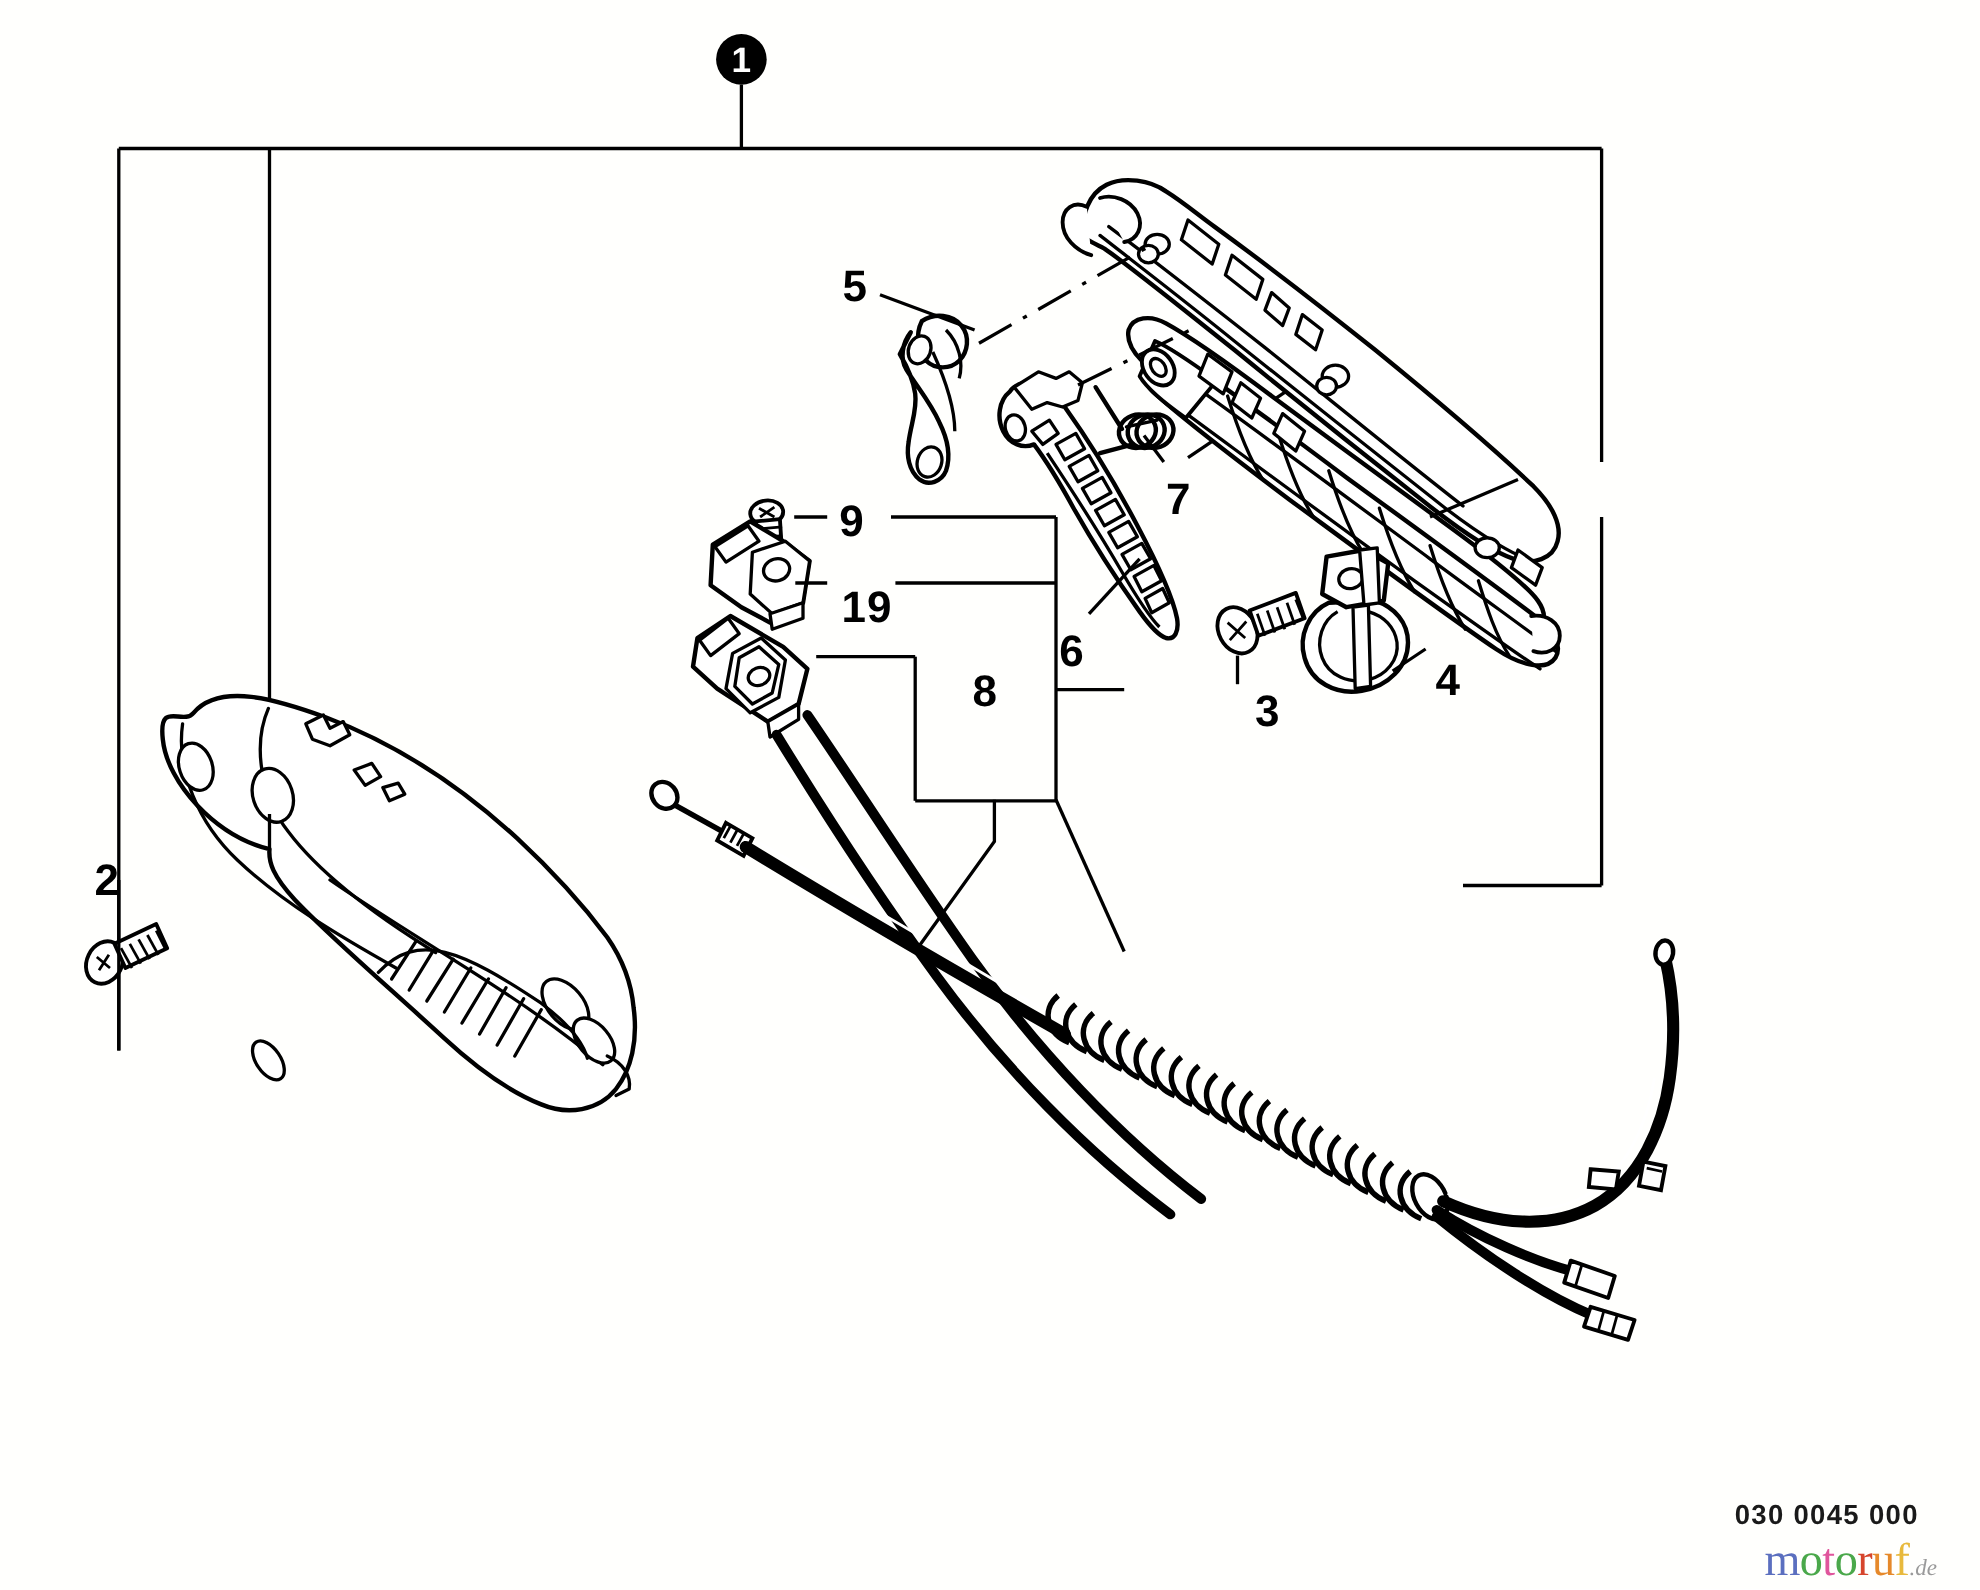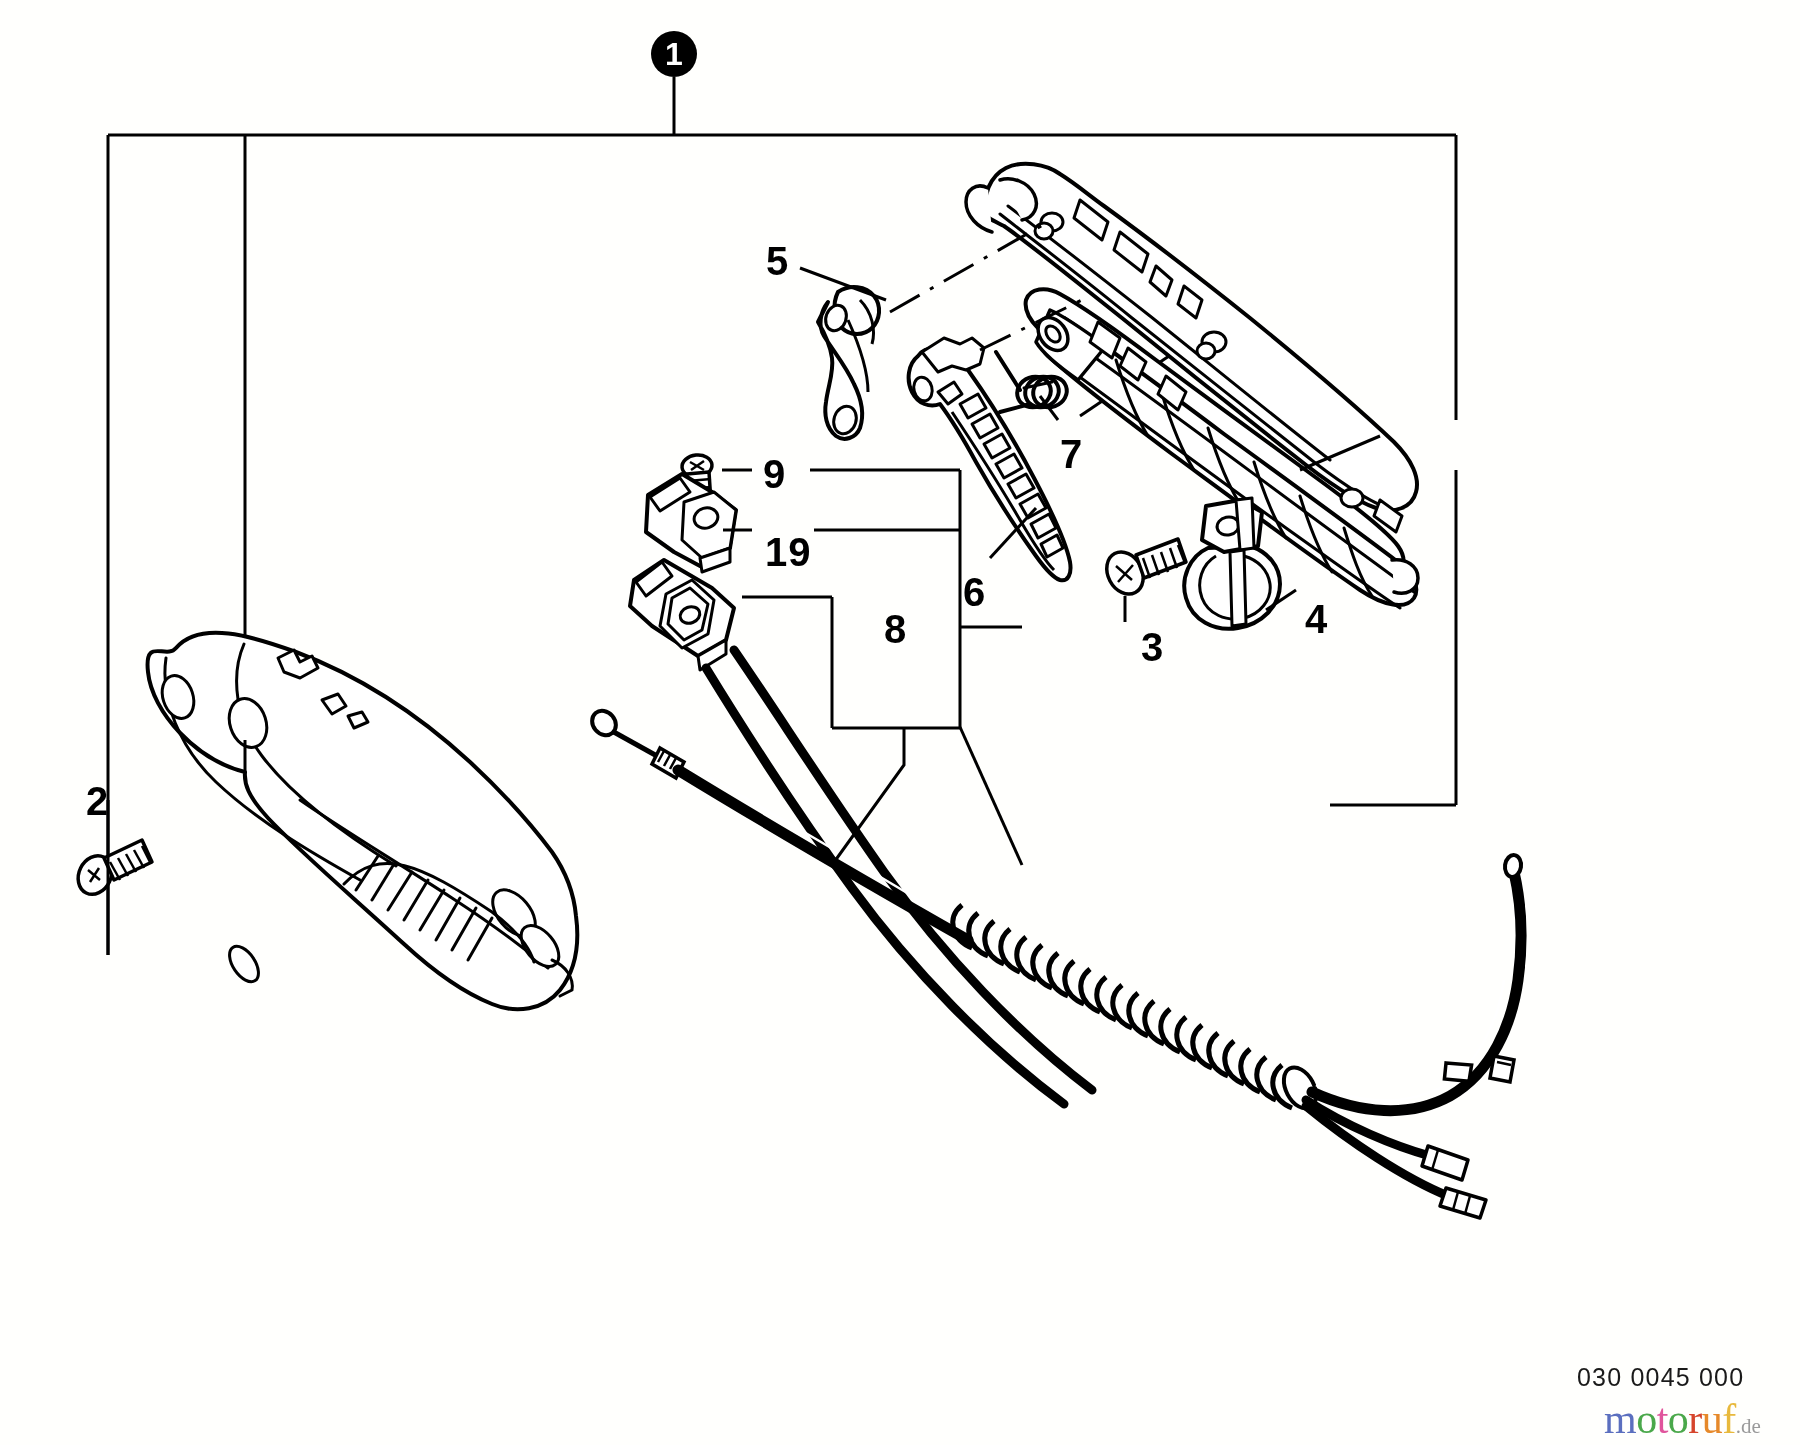--- a/index.html
+++ b/index.html
@@ -46,39 +46,40 @@
     font-weight: bold;
     font-size: 32px;
     line-height: 46px;
     text-align: center;
   }
   #partcode {
     position: absolute;
     left: 1577px;
     top: 1363px;
     font-family: "Liberation Sans", sans-serif;
-    font-weight: normal;
+    font-weight: bold;
     font-size: 25px;
     color: #1a1a1a;
     letter-spacing: 1.2px;
     white-space: nowrap;
   }
   #logo {
     position: absolute;
     left: 1604px;
     top: 1398px;
     font-family: "Liberation Serif", serif;
     font-size: 42px;
     line-height: 42px;
     white-space: nowrap;
   }
   #logo .l { letter-spacing: -0.5px; }
   #logo .suffix {
     font-size: 21px;
     color: #9a9a9a;
+    font-style: italic;
   }
 </style>
 </head>
 <body>
 
 <div id="sheet">
 
   <svg id="art" viewBox="0 0 1800 1445" xmlns="http://www.w3.org/2000/svg">
 
     <g fill="none" stroke="#000" stroke-width="3">

